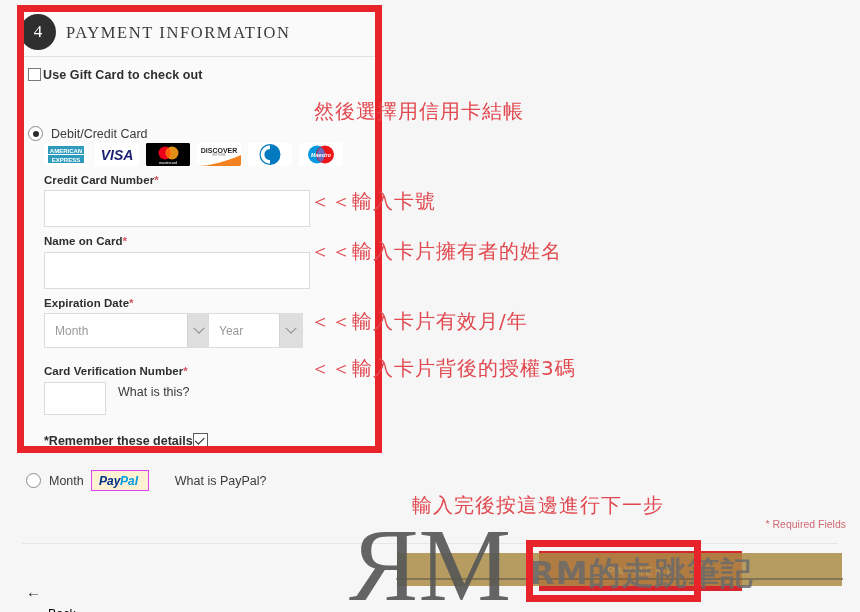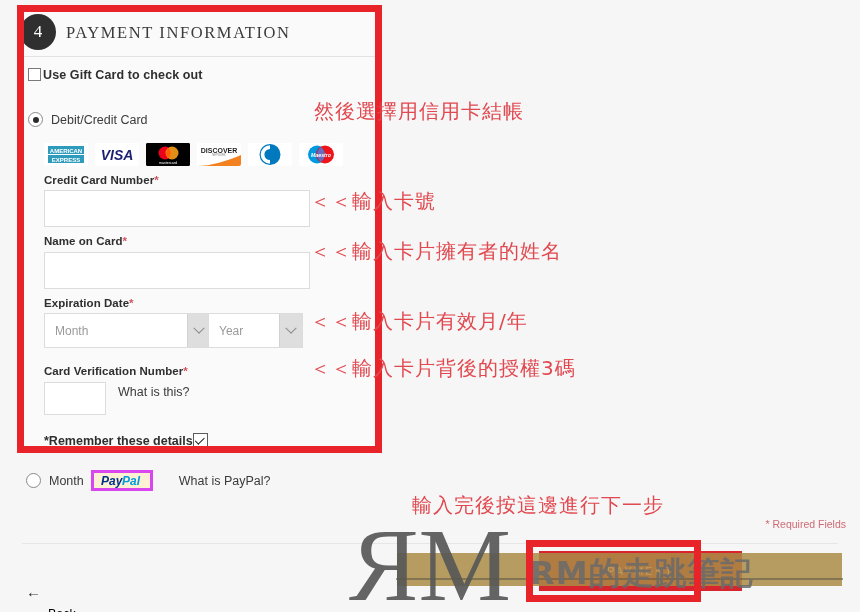--- a/index.html
+++ b/index.html
@@ -46,21 +46,21 @@
   #giftcard-label{
     font-size:12.5px;font-weight:bold;color:#2f2f2f;margin-left:2px;letter-spacing:.1px;
   }
 
   
   .radio-outer{
     width:13px;height:13px;border:1px solid #8a8a8a;border-radius:50%;
     background:#fff;display:flex;align-items:center;justify-content:center;flex:none;
   }
   .radio-dot{width:6px;height:6px;border-radius:50%;background:#2b2b2b;}
-  #debit-row{top:102px;display:flex;align-items:center;}
+  #debit-row{top:116px;display:flex;align-items:center;}
   #debit-label{font-size:12.5px;margin-left:8px;color:#3a3a3a;}
 
   
   #card-logos{position:absolute;left:22px;top:133px;display:flex;align-items:flex-start;gap:7px;}
   .brand{height:23px;width:44px;border-radius:2px;display:flex;align-items:center;
          justify-content:center;overflow:hidden;box-sizing:border-box;}
   .brand svg{display:block;}
 
   
   .flabel{position:absolute;font-size:11.5px;font-weight:bold;color:#2f2f2f;letter-spacing:.05px;}
@@ -98,21 +98,21 @@
     width:15px;height:15px;border:1px solid #5c5c5c;background:#fff;
     display:flex;align-items:center;justify-content:center;box-sizing:border-box;
   }
   .tick{width:8px;height:4px;border-left:1.7px solid #222;border-bottom:1.7px solid #222;
         transform:rotate(-45deg) translate(0px,-1px);}
 
   
   #paypal-row{position:absolute;left:26px;top:470px;display:flex;align-items:center;}
   #paypal-label{font-size:12.5px;margin-left:8px;color:#3a3a3a;}
   #paypal-logo-box{
-    margin-left:7px;border:3px solid #d946ef;background:#fdf0d3;
+    margin-left:7px;border:1px solid #d946ef;background:#fdf0d3;
     padding:2px 5px;display:flex;align-items:center;height:21px;box-sizing:border-box;
   }
   #what-paypal{font-size:12.5px;color:#3a3a3a;margin-left:26px;}
 
   
   #required-fields{
     position:absolute;right:14px;top:518px;font-size:10.5px;color:#cf6a74;
   }
   #footer-rule{position:absolute;left:22px;top:543px;width:816px;height:1px;background:#e6e6e6;}
   #back-btn{position:absolute;left:26px;top:562px;display:flex;align-items:center;}

